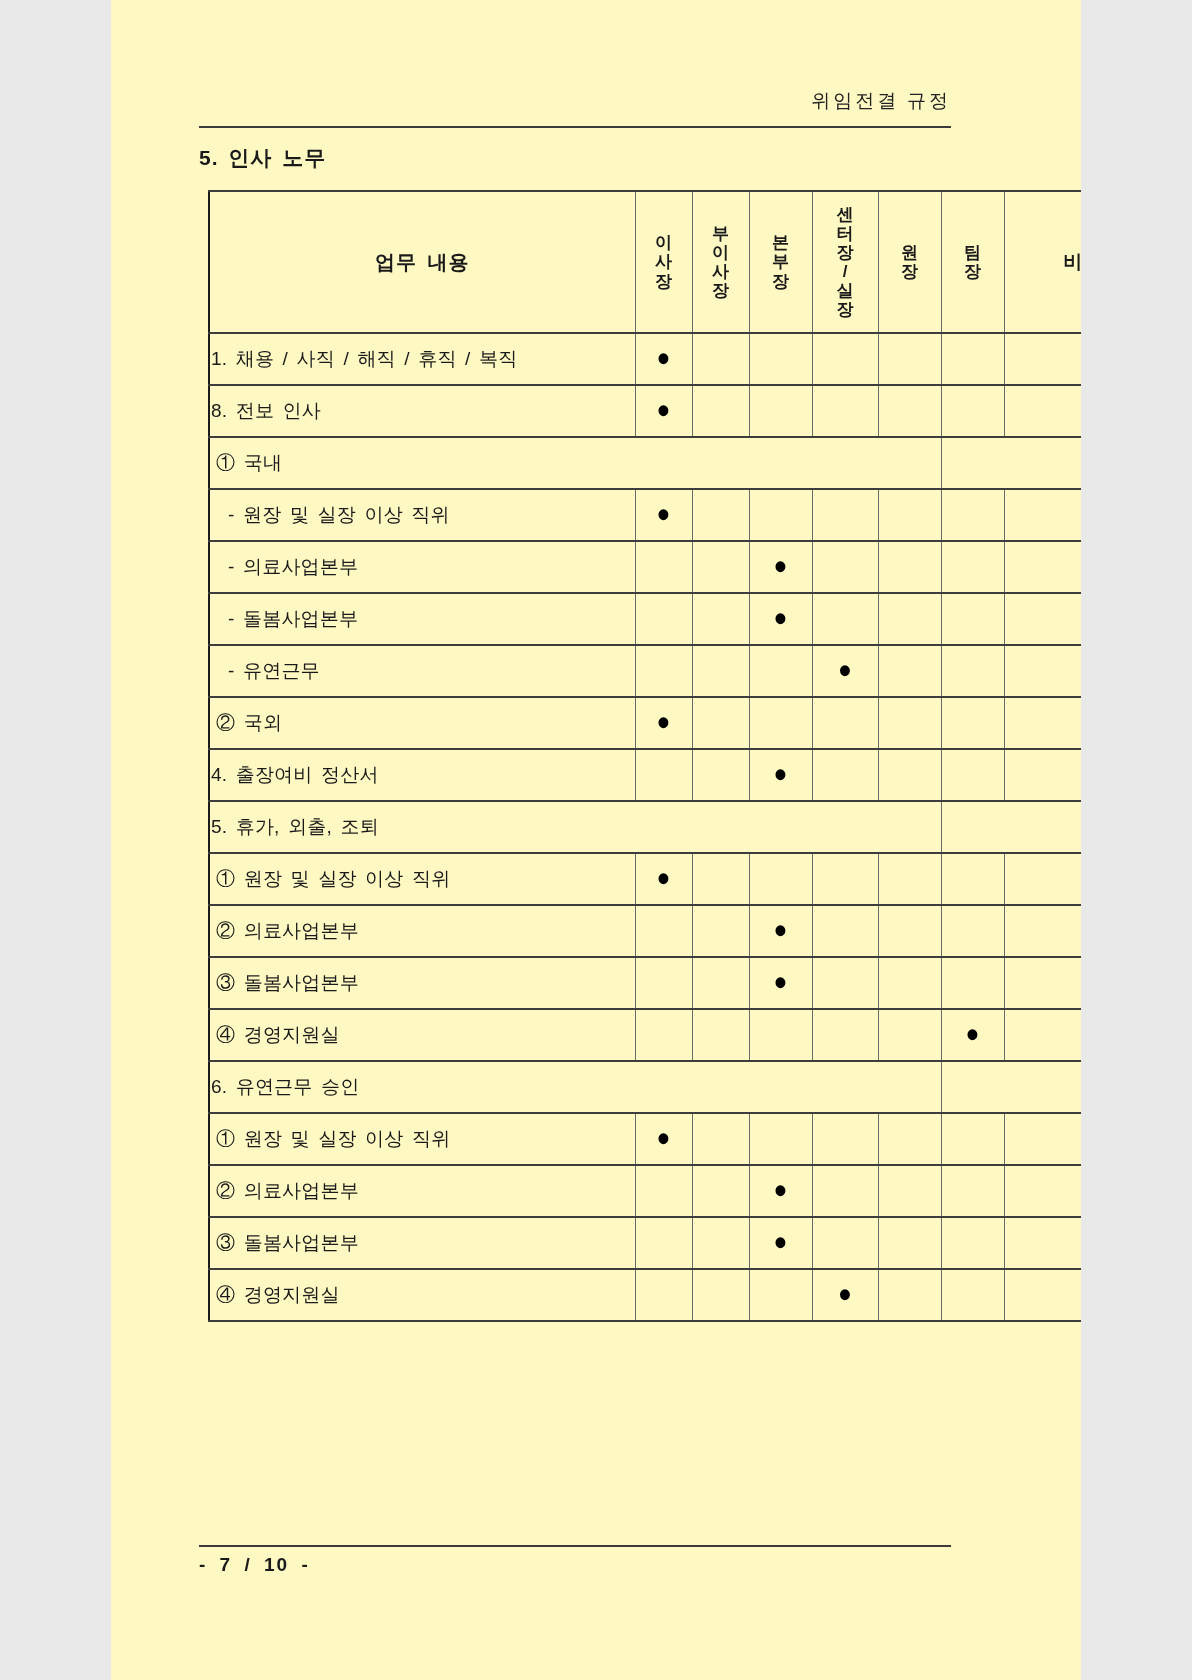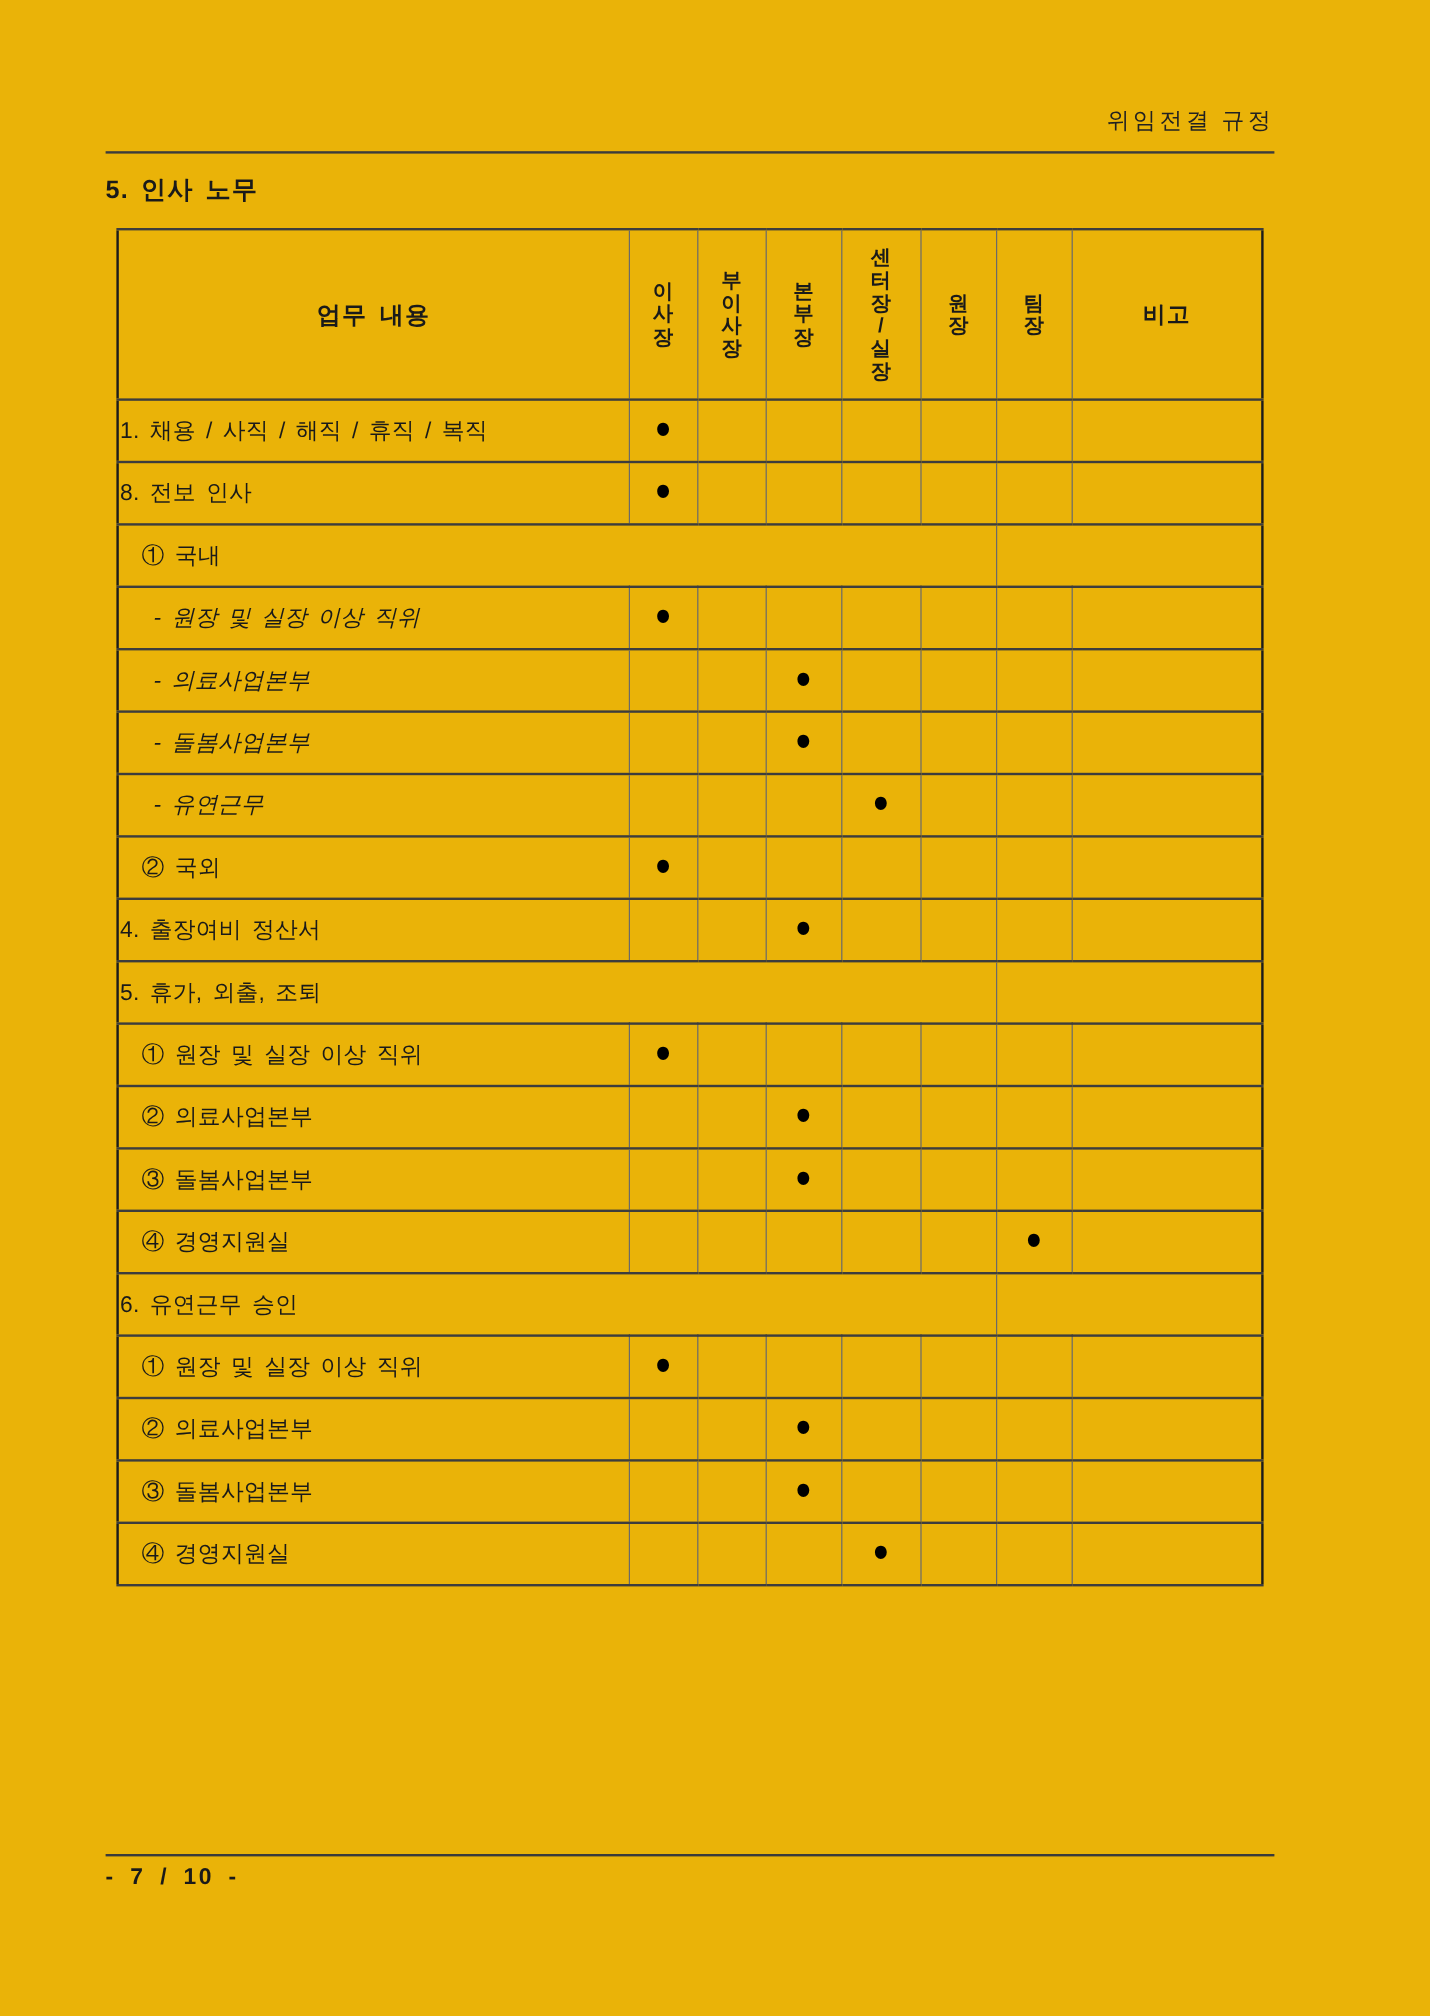--- a/index.html
+++ b/index.html
@@ -1,18 +1,18 @@
 <!DOCTYPE html>
 <html><head>
 <meta charset="utf-8">
 <style>
   html,body { margin:0; padding:0; background:#e8e8e8; }
   .page {
-    position:relative; width:1192px; height:1680px; margin:0 auto;
-    background:#eab308; overflow:hidden;
+    position:relative; width:970px; height:1680px; margin:0 auto;
+    background:#fef9c3; overflow:hidden;
     font-family:"Liberation Sans", sans-serif; color:#1a1a1a;
   }
   .doc-header {
     position:absolute; top:88px; left:88px; right:130px;
     text-align:right; font-family:"Liberation Serif", serif;
     font-size:19px; letter-spacing:3px; color:#222;
   }
   .header-rule {
     position:absolute; top:126px; left:88px; right:130px;
     height:0; border-top:2px solid #3c3c3c;
@@ -31,22 +31,22 @@
     border-top:2px solid #3d3d3d; border-bottom:2px solid #3d3d3d;
     padding:0; vertical-align:middle;
   }
   .approval-table thead th { height:140px; font-weight:bold; }
   .task-head { font-size:20px; letter-spacing:1px; word-spacing:4px; text-align:center;margin-top:48px; }
   .vert { display:flex; flex-direction:column; align-items:center; justify-content:center; }
   .vert span { font-size:17px; font-weight:bold; line-height:1.12; }
   .remark-head { font-size:19px; text-align:center; letter-spacing:1px; }
   .approval-table tbody td { height:50px; font-size:19px; }
   td.task { text-align:left; padding-left:1px; word-spacing:3px; letter-spacing:0.2px; }
-  td.task.ind1 { padding-left:19px; }
-  td.task.ind2 { padding-left:29px;font-style:italic; }
+  td.task.ind1 { padding-left:6px; }
+  td.task.ind2 { padding-left:18px; }
   td.dotcell { text-align:center; }
   .dot { font-size:23px; line-height:0; display:inline-block; transform:scaleY(1.12); color:#000; }
   .footer-rule {
     position:absolute; top:1545px; left:88px; right:130px;
     height:0; border-top:2px solid #3a3a3a;
   }
   .page-footer {
     position:absolute; top:1554px; left:88px; right:130px;
     font-size:19px; font-weight:bold;
     letter-spacing:2px; word-spacing:5px;

